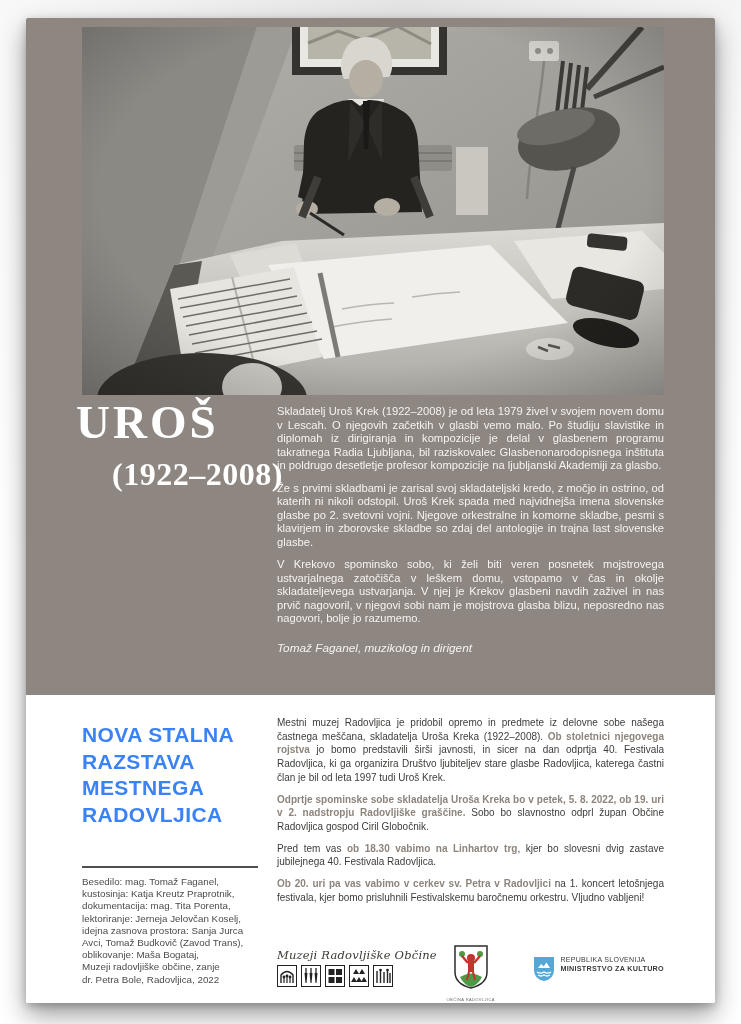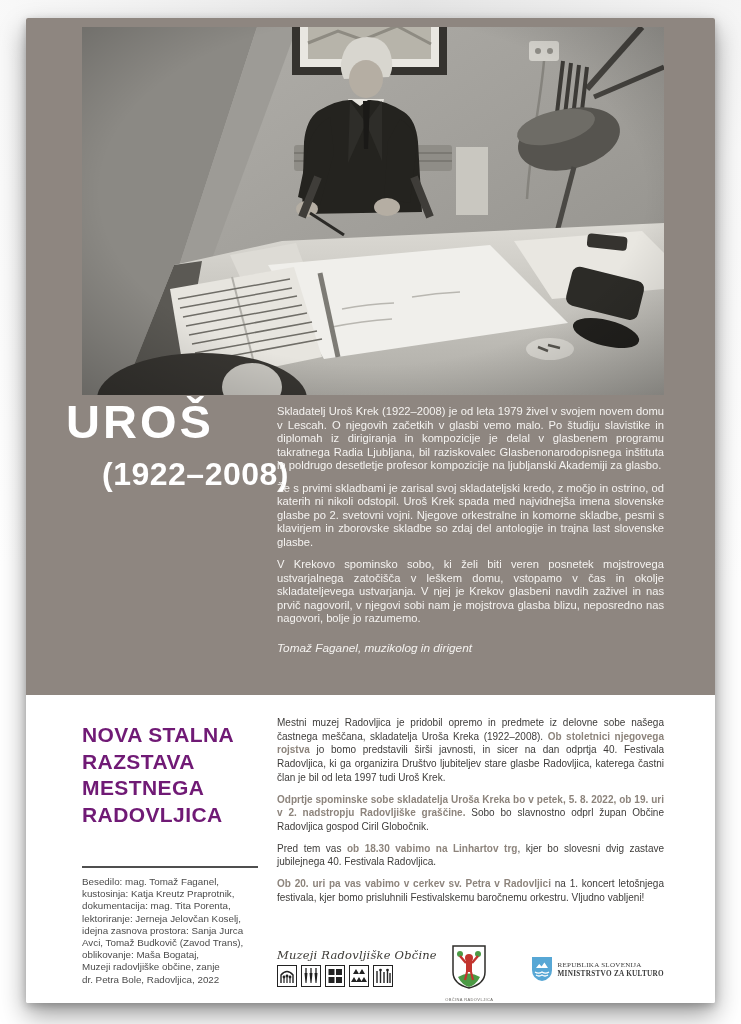--- a/index.html
+++ b/index.html
@@ -10,43 +10,43 @@
   }
   .poster{
     position:absolute;left:26px;top:18px;width:689px;height:985px;
     background:#ffffff;border-radius:2px;
     box-shadow:0 12px 26px rgba(0,0,0,.38), 0 3px 8px rgba(0,0,0,.22);
   }
   
   .hero{position:absolute;left:0;top:0;width:689px;height:677px;background:#8E8680;border-radius:2px 2px 0 0;overflow:hidden;}
   .photo-wrap{position:absolute;left:56px;top:9px;width:582px;height:368px;background:#a9a7a1;overflow:hidden;}
   .photo-wrap svg{display:block;width:582px;height:368px;}
-  .hero-title{position:absolute;left:40px;top:368px;color:#ffffff;}
+  .hero-title{position:absolute;left:50px;top:368px;color:#ffffff;font-family:Liberation Serif, serif;}
   .hero-title .tline{font-size:47px;line-height:72px;font-weight:700;letter-spacing:3px;}
   .hero-years{font-size:32px;font-weight:700;letter-spacing:.5px;margin-top:-2px;white-space:nowrap;margin-left:36px;}
   .hero-text{position:absolute;left:251px;top:387px;width:387px;color:#F5F3F0;font-size:11.2px;line-height:13.5px;text-align:justify;}
   .hero-text p{margin:0 0 9px 0;}
   .attribution{margin-top:16px;text-align:left;font-style:italic;font-size:11.8px;color:#F5F3F0;}
   
   .lower{position:absolute;left:0;top:677px;width:689px;height:308px;background:#ffffff;border-radius:0 0 2px 2px;}
-  .exh-heading{position:absolute;left:56px;top:27px;color:#701a75;font-weight:700;font-size:21px;line-height:26.6px;letter-spacing:.4px;}
+  .exh-heading{position:absolute;left:56px;top:27px;color:#3b82f6;font-weight:700;font-size:21px;line-height:26.6px;letter-spacing:.4px;}
   .credits-rule{position:absolute;left:56px;top:171px;width:176px;border-top:2px solid #4f4f4f;}
   .credits{position:absolute;left:56px;top:181px;width:190px;color:#4c4c4c;font-size:9.8px;line-height:12.2px;}
   .rtcol{position:absolute;left:251px;top:21px;width:387px;color:#3E3C3A;font-size:10px;line-height:13.7px;text-align:justify;}
   .rtcol .para{margin:0 0 8px 0;}
   .accent-bold{font-weight:700;color:#8D847C;}
   
   .logos{position:absolute;left:251px;top:253px;width:387px;height:55px;display:flex;justify-content:space-between;align-items:flex-start;}
   .logo-museums{width:132px;}
   .logo-museums .script{font-family:"DejaVu Serif",serif;font-style:italic;font-size:11.5px;color:#3b3935;white-space:nowrap;letter-spacing:.2px;}
   .picto-row{display:flex;gap:4px;margin-top:3px;}
   .picto-row svg{display:block;}
   .logo-coa{width:62px;text-align:center;margin-top:-4px;}
   .logo-coa .coa-label{font-size:4px;color:#6b6965;letter-spacing:.4px;margin-top:1px;}
-  .logo-ministry{display:flex;align-items:center;gap:4px;margin-top:8px;font-family:Liberation Serif, serif;}
+  .logo-ministry{display:flex;align-items:flex-start;gap:4px;margin-top:8px;}
   .logo-ministry .mtxt{color:#3a3a3a;}
   .logo-ministry .m1{font-size:7px;letter-spacing:.3px;}
   .logo-ministry .m2{font-size:7.2px;font-weight:700;letter-spacing:.3px;margin-top:1px;}
 </style>
 </head>
 <body>
 
 <div class="poster">
 
   <div class="hero">

